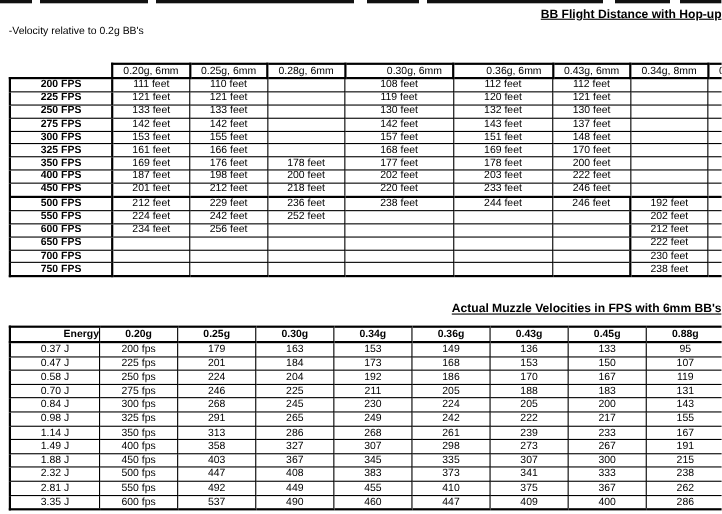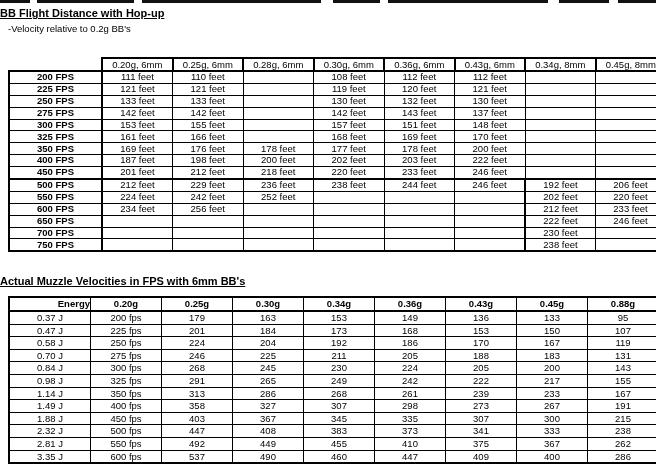--- a/index.html
+++ b/index.html
@@ -17,21 +17,21 @@
       #111 0 4.5%, transparent 4.5% 5.6%,
       #111 5.6% 20.5%, transparent 20.5% 21.6%,
       #111 21.6% 49%, transparent 49% 50.8%,
       #111 50.8% 58%, transparent 58% 59.2%,
       #111 59.2% 83.5%, transparent 83.5% 85.2%,
       #111 85.2% 92.8%, transparent 92.8% 94.2%,
       #111 94.2% 100%);
   }
   .title {
     position: absolute; left: 0; width: 656px;
-    text-align: left; font-weight: bold; font-size: 11px;
+    text-align: right; font-weight: bold; font-size: 11px;
     text-decoration: underline;
   }
   #title1 { top: 7px; }
   #title2 { top: 275px; }
   .notes { position: absolute; left: 8px; top: 22px; font-size: 9.5px; line-height: 13px; }
   table {
     position: absolute; left: 8px;
     border-collapse: collapse; table-layout: fixed;
     width: 640px;
   }
@@ -77,22 +77,22 @@
   <div>-Velocity relative to 0.2g BB's</div>
 </div>
 
 <table id="t1">
     <thead>
       <tr>
         <th class="corner" style="width: 92px;"></th>
         <th style="width: 68.5px;">0.20g, 6mm</th>
         <th style="width: 68.5px;">0.25g, 6mm</th>
         <th style="width: 68.5px;">0.28g, 6mm</th>
-        <th style="width: 68.5px;">0.30g, 6mm</th>
-        <th style="width: 68.5px;">0.36g, 6mm</th>
+        <th style="width: 68.5px; padding-left: 28px;">0.30g, 6mm</th>
+        <th style="width: 68.5px; padding-left: 20px;">0.36g, 6mm</th>
         <th style="width: 68.5px;">0.43g, 6mm</th>
         <th style="width: 68.5px; margin-left: 40px;">0.34g, 8mm</th>
         <th style="width: 68.5px;">0.45g, 8mm</th>
       </tr>
     </thead>
     <tbody>
       <tr>
         <td class="label">200 FPS</td>
         <td>111 feet</td>
         <td>110 feet</td>

